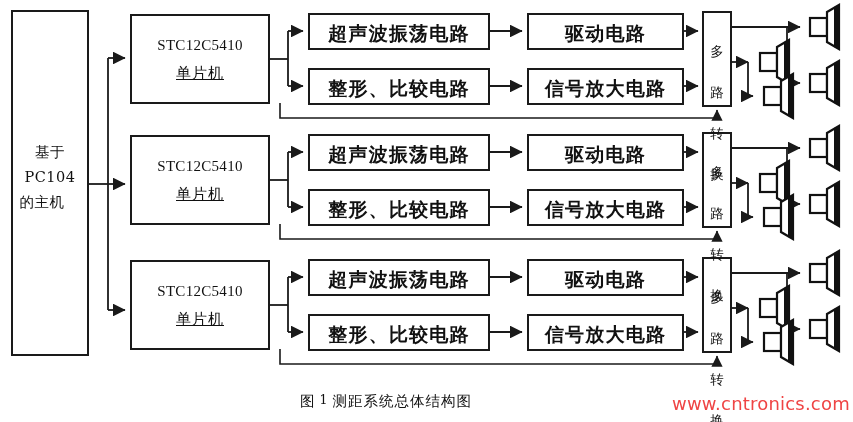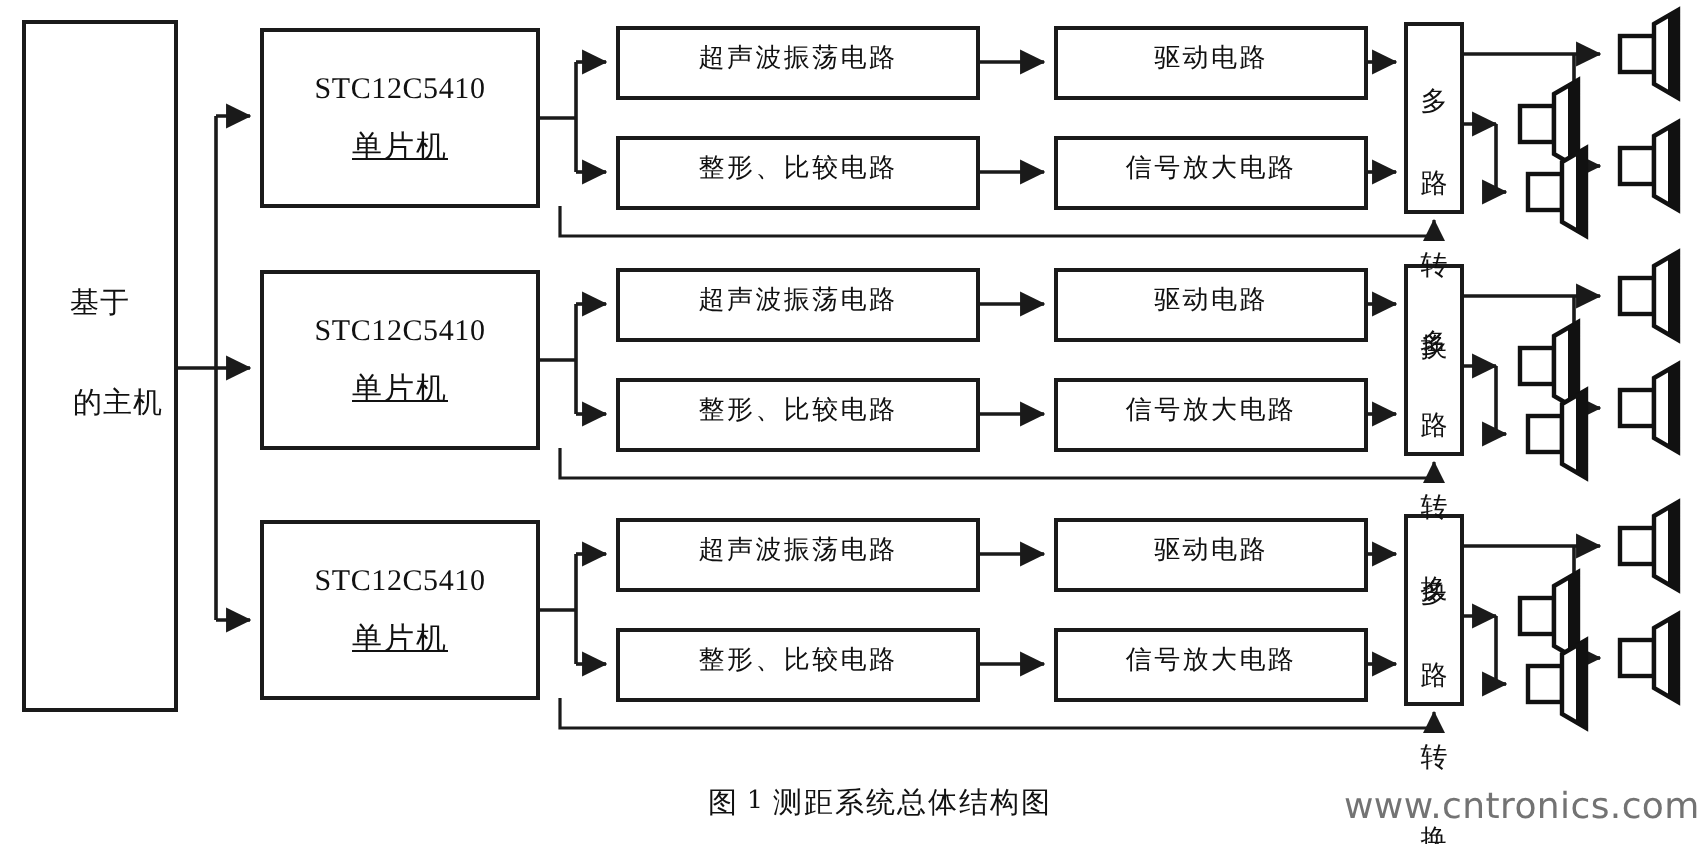--- a/index.html
+++ b/index.html
@@ -77,54 +77,54 @@
     font-family: Liberation Serif, serif;
     font-size: 15px;
     letter-spacing: 0.3px;
   }
   .lbl-mcu-cn {
     font-size: 15px;
     letter-spacing: 1px;
     text-decoration: underline;
   }
   .lbl-circuit {
-    font-size: 13px;
+    font-size: 19px;
     letter-spacing: 1.2px;
+    font-weight: bold;
   }
   .lbl-mux {
     font-size: 13.5px;
     line-height: 1.02;
     letter-spacing: 0;
     writing-mode: horizontal-tb;
   }
   .lbl-mux span {
     display: block;
   }
   #caption {
     position: absolute;
     left: 300px;
     top: 392px;
     width: 280px;
-    text-align: center;
     font-size: 14.5px;
     color: #111111;
     letter-spacing: 1px;
   }
   #caption .cap-num {
     font-family: "DejaVu Serif", "Liberation Serif", serif;
     font-size: 12.5px;
     vertical-align: 2px;
     padding: 0 4px;
   }
   #watermark {
     position: absolute;
     left: 672px;
     top: 393px;
     font-size: 18px;
-    color: #737373;
+    color: #ef4444;
     letter-spacing: 0.2px;
     font-family: "DejaVu Sans", "Liberation Sans", sans-serif;
   }
 </style>
 </head>
 <body>
 
 <div id="figure-root">
 
   <svg id="diagram-svg" viewBox="0 0 853 422">
@@ -293,21 +293,22 @@
       <path class="spk-edge" d="M 784 288 L 789 286 L 789 330 L 784 328 Z"></path>
     </g>
     <g>
       <rect class="spk-shape" x="764" y="333" width="17" height="18"></rect>
       <path class="spk-cone" d="M 781 327 L 793 320 L 793 364 L 781 357 Z"></path>
       <path class="spk-edge" d="M 788 322 L 793 320 L 793 364 L 788 362 Z"></path>
     </g>
   </svg>
 
   <div class="lbl lbl-host" style="left:12px; top:143px; width:76px;">基于</div>
-  <div class="lbl lbl-host" style="left:27px; top:193px; width:64px;">的主机</div>
+  <div class="lbl lbl-host" style="left:12px; top:168px; width:76px; font-family:'DejaVu Serif','Liberation Serif',serif;">PC104</div>
+  <div class="lbl lbl-host" style="left:10px; top:193px; width:64px;">的主机</div>
 
   <div class="lbl lbl-mcu-part" style="left:131px; top:36px; width:138px;">STC12C5410</div>
   <div class="lbl lbl-mcu-cn" style="left:131px; top:64px; width:138px;">单片机</div>
   <div class="lbl lbl-circuit" style="left:309px; top:21px; width:180px;">超声波振荡电路</div>
   <div class="lbl lbl-circuit" style="left:309px; top:76px; width:180px;">整形、比较电路</div>
   <div class="lbl lbl-circuit" style="left:528px; top:21px; width:155px;">驱动电路</div>
   <div class="lbl lbl-circuit" style="left:528px; top:76px; width:155px;">信号放大电路</div>
   <div class="lbl lbl-mux" style="left:703px; top:17px; width:28px;">
     <span>多</span>
     <span>路</span>

